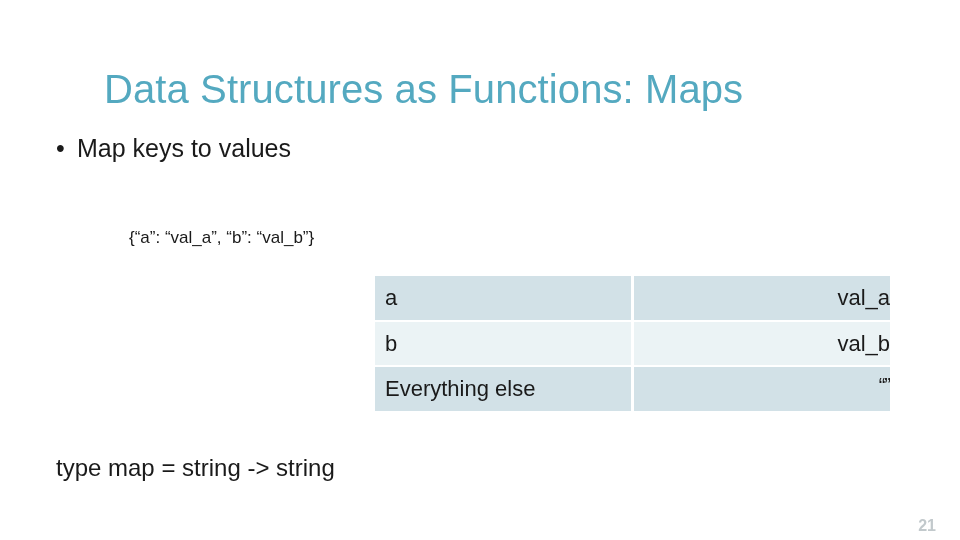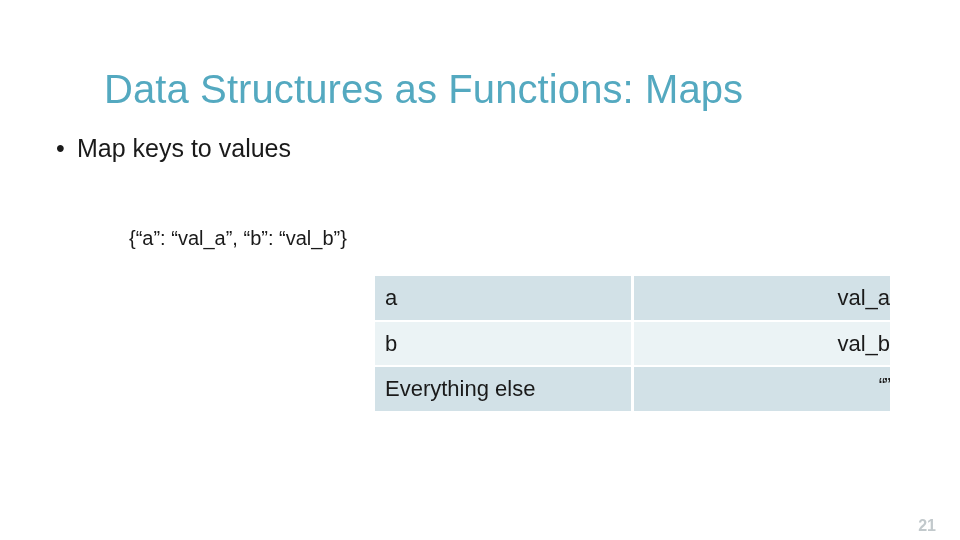--- a/index.html
+++ b/index.html
@@ -63,21 +63,21 @@
     line-height: 34px;
     color: #1a1a1a;
     text-align: center;
   }
 
   
   .literal-line {
     position: absolute;
     left: 129px;
     top: 222px;
-    font-size: 20px;
+    font-size: 17px;
     line-height: 32px;
     color: #1a1a1a;
     white-space: nowrap;
   }
 
   
   .map-table {
     position: absolute;
     left: 375px;
     top: 276px;
@@ -170,16 +170,17 @@
         <td class="col-key">b</td>
         <td class="col-value">val_b</td>
       </tr>
       <tr class="row-shade">
         <td class="col-key">Everything else</td>
         <td class="col-value"><span class="empty-string">“”</span></td>
       </tr>
     </tbody>
   </table>
 
+  <div class="type-line">type map = string -&gt; string</div>
 
   <div class="slide-number">21</div>
 
 </div>
 
 </body></html>

